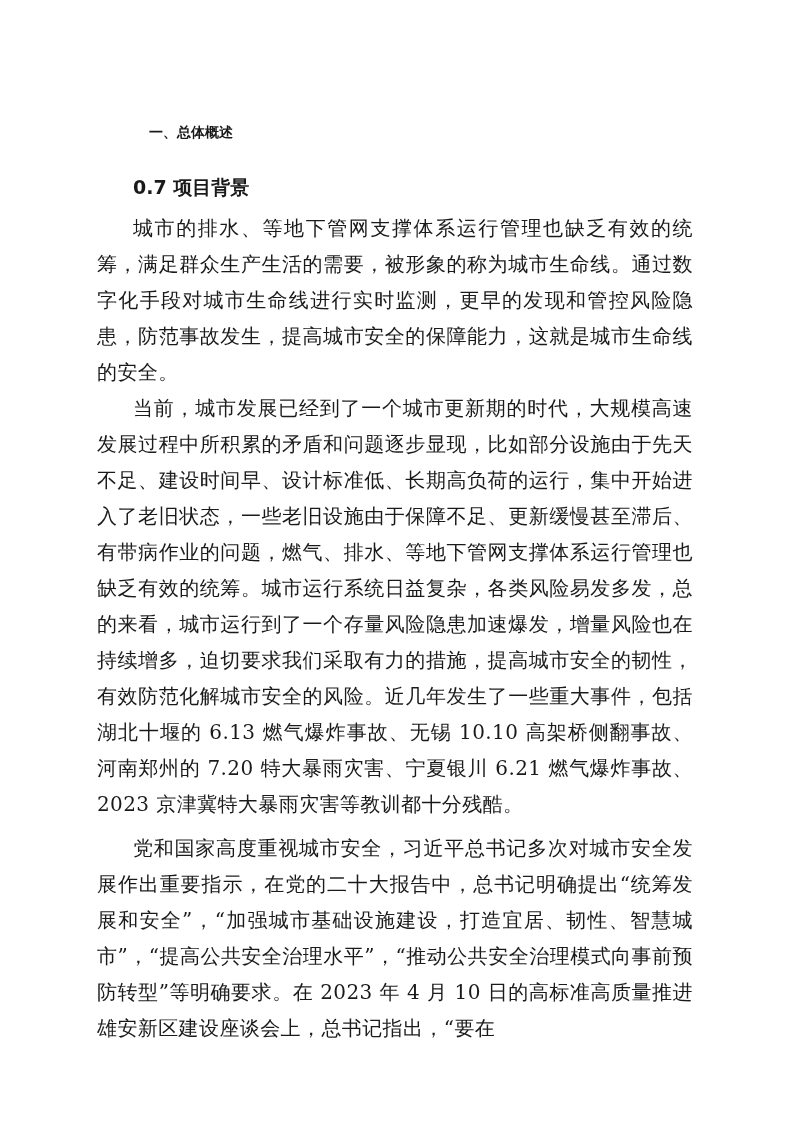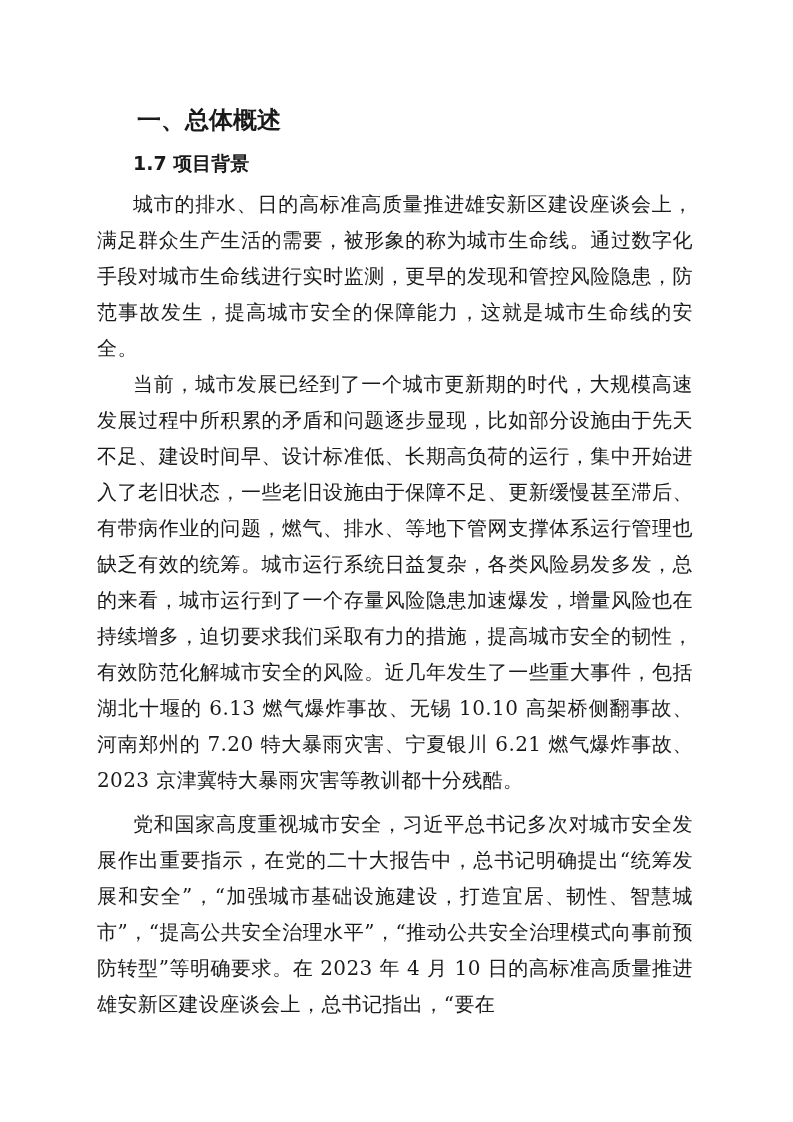--- a/index.html
+++ b/index.html
@@ -1,25 +1,25 @@
 <!DOCTYPE html>
 <html><head>
 <meta charset="utf-8">
 <style>
   html, body { margin: 0; padding: 0; background: #ffffff; }
   body { width: 793px; height: 1122px; position: relative; overflow: hidden; font-family: "DejaVu Serif", "Liberation Serif", serif; color: #1a1a1a; }
   .page { position: absolute; left: 97px; top: 98px; width: 596px; }
-  .h1 { font-family: "DejaVu Sans", "Liberation Sans", sans-serif; font-weight: bold; font-size: 24px; height: 36px; line-height: 36px; padding-left: 36px; margin: 4px; }
+  .h1 { font-family: "DejaVu Sans", "Liberation Sans", sans-serif; font-weight: bold; font-size: 14px; height: 36px; line-height: 36px; padding-left: 36px; margin: 16px; }
   .h2 { font-family: "DejaVu Sans", "Liberation Sans", sans-serif; font-weight: bold; font-size: 19px; height: 42px; line-height: 42px; padding-left: 36px; margin: 0; }
   .p { font-size: 20px; line-height: 36px; text-indent: 36px; margin: 0; text-align: justify; letter-spacing: 0.4px; }
   .p.first { margin-top: 2px; }
   .p.gap { margin-top: 8px; }
 </style>
 </head>
 <body>
 
 <div class="page">
   <h1 class="h1">一、总体概述</h1>
-  <h2 class="h2">1.7 项目背景</h2>
-  <p class="p first">城市的排水、日的高标准高质量推进雄安新区建设座谈会上，满足群众生产生活的需要，被形象的称为城市生命线。通过数字化手段对城市生命线进行实时监测，更早的发现和管控风险隐患，防范事故发生，提高城市安全的保障能力，这就是城市生命线的安全。</p>
+  <h2 class="h2">0.7 项目背景</h2>
+  <p class="p first">城市的排水、等地下管网支撑体系运行管理也缺乏有效的统筹，满足群众生产生活的需要，被形象的称为城市生命线。通过数字化手段对城市生命线进行实时监测，更早的发现和管控风险隐患，防范事故发生，提高城市安全的保障能力，这就是城市生命线的安全。</p>
   <p class="p">当前，城市发展已经到了一个城市更新期的时代，大规模高速发展过程中所积累的矛盾和问题逐步显现，比如部分设施由于先天不足、建设时间早、设计标准低、长期高负荷的运行，集中开始进入了老旧状态，一些老旧设施由于保障不足、更新缓慢甚至滞后、有带病作业的问题，燃气、排水、等地下管网支撑体系运行管理也缺乏有效的统筹。城市运行系统日益复杂，各类风险易发多发，总的来看，城市运行到了一个存量风险隐患加速爆发，增量风险也在持续增多，迫切要求我们采取有力的措施，提高城市安全的韧性，有效防范化解城市安全的风险。近几年发生了一些重大事件，包括湖北十堰的 6.13 燃气爆炸事故、无锡 10.10 高架桥侧翻事故、河南郑州的 7.20 特大暴雨灾害、宁夏银川 6.21 燃气爆炸事故、2023 京津冀特大暴雨灾害等教训都十分残酷。</p>
   <p class="p gap">党和国家高度重视城市安全，习近平总书记多次对城市安全发展作出重要指示，在党的二十大报告中，总书记明确提出“统筹发展和安全”，“加强城市基础设施建设，打造宜居、韧性、智慧城市”，“提高公共安全治理水平”，“推动公共安全治理模式向事前预防转型”等明确要求。在 2023 年 4 月 10 日的高标准高质量推进雄安新区建设座谈会上，总书记指出，“要在</p>
 </div>
 
 </body></html>

